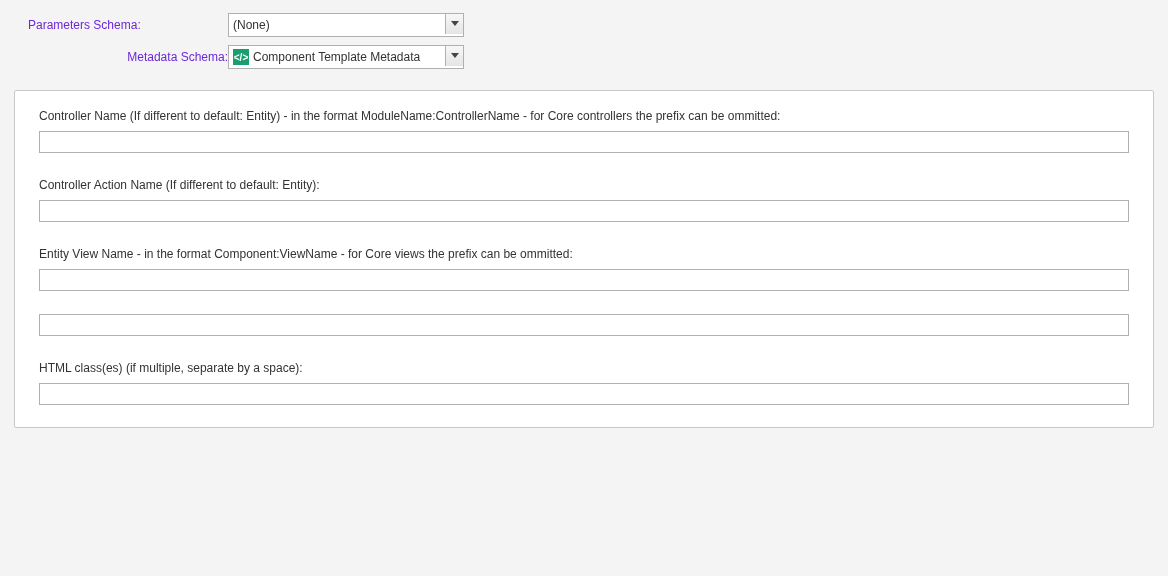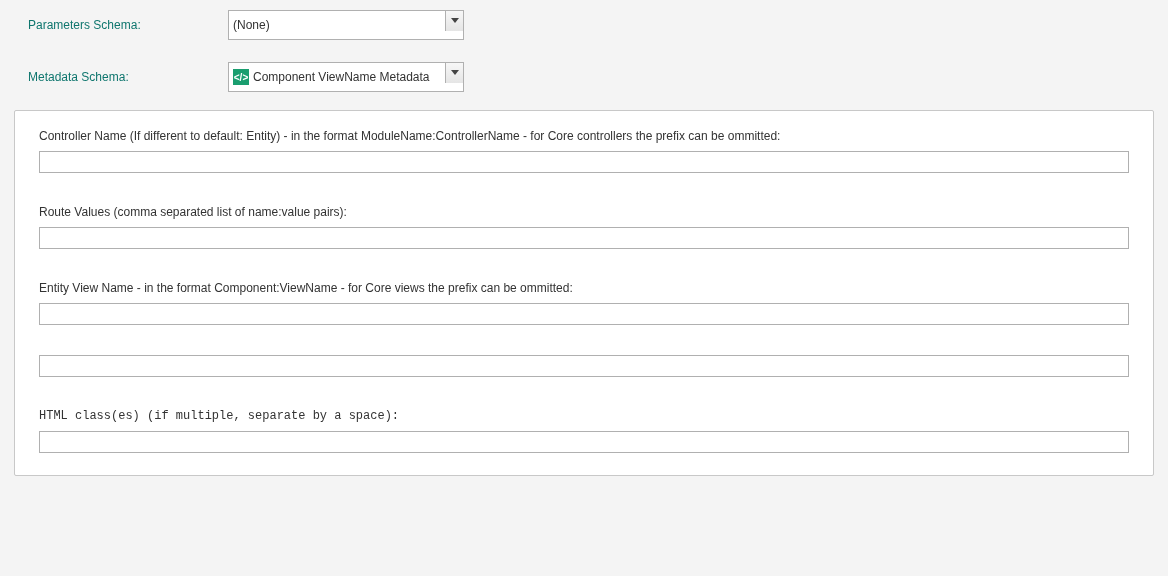--- a/index.html
+++ b/index.html
@@ -18,29 +18,29 @@
     padding: 0 14px 14px 14px;
   }
   .schema-rows {
     padding: 10px 14px 18px 14px;
   }
   .schema-row {
     display: flex;
     align-items: center;
     height: 30px;
   }
-  .schema-row + .schema-row { margin-top: 22px; }
+  .schema-row + .schema-row { margin-top: 2px; text-align: right; }
   .schema-label {
     width: 200px;
-    color: #0f766e;
+    color: #6d28d9;
   }
   .schema-select {
     position: relative;
     width: 236px;
-    height: 30px;
+    height: 24px;
     background: #fff;
     border: 1px solid #b0b0b0;
     display: flex;
     align-items: center;
     padding-left: 4px;
     font-size: 12px;
   }
   .schema-select .icon {
     width: 16px;
     height: 16px;
@@ -63,23 +63,23 @@
   }
   .combo-arrow svg { display:block; }
 
   .panel {
     border: 1px solid #c8c8c8;
     background: #fff;
     padding: 16px 24px 22px 24px;
     border-radius: 2px;
   }
   .field-block {
-    margin-bottom: 30px;
+    margin-bottom: 23px;
   }
-  .field-block:last-child { margin-bottom: 0; font-family: Liberation Mono, monospace; }
+  .field-block:last-child { margin-bottom: 0; }
   .field-label {
     color: #333;
     margin-bottom: 6px;
     line-height: 1.5;
   }
   .field-input {
     width: 100%;
     height: 22px;
     border: 1px solid #b0b0b0;
     background: #fff;
@@ -109,42 +109,42 @@
     </div>
     <div class="schema-row">
       <div class="schema-label">Metadata Schema:</div>
       <div class="schema-select">
         <span class="icon">
           <svg width="16" height="16" viewBox="0 0 16 16">
             <rect x="0" y="0" width="16" height="16" fill="#1a9e6f"></rect>
             <text x="8" y="12" text-anchor="middle" font-size="10" font-family="Arial" fill="#fff" font-weight="bold">&lt;/&gt;</text>
           </svg>
         </span>
-        <span>Component ViewName Metadata</span>
+        <span>Component Template Metadata</span>
         <span class="combo-arrow">
           <svg width="8" height="6" viewBox="0 0 8 6">
               <polygon points="0,0 8,0 4,5" fill="#444"></polygon>
             </svg>
         </span>
       </div>
     </div>
   </div>
 
   <div class="panel">
 
     <div class="field-block">
       <div class="field-label">Controller Name (If different to default: Entity) - in the format ModuleName:ControllerName - for Core controllers the prefix can be ommitted:</div>
       <input class="field-input" type="text" value="" style="">
     </div>
 
-
     <div class="field-block">
-      <div class="field-label">Route Values (comma separated list of name:value pairs):</div>
+      <div class="field-label">Controller Action Name (If different to default: Entity):</div>
       <input class="field-input" type="text" value="" style="">
     </div>
+
 
     <div class="field-block">
       <div class="field-label">Entity View Name - in the format Component:ViewName - for Core views the prefix can be ommitted:</div>
       <input class="field-input" type="text" value="" style="">
     </div>
 
     <div class="field-block">
       <input class="field-input" type="text" value="" style="">
     </div>
 

